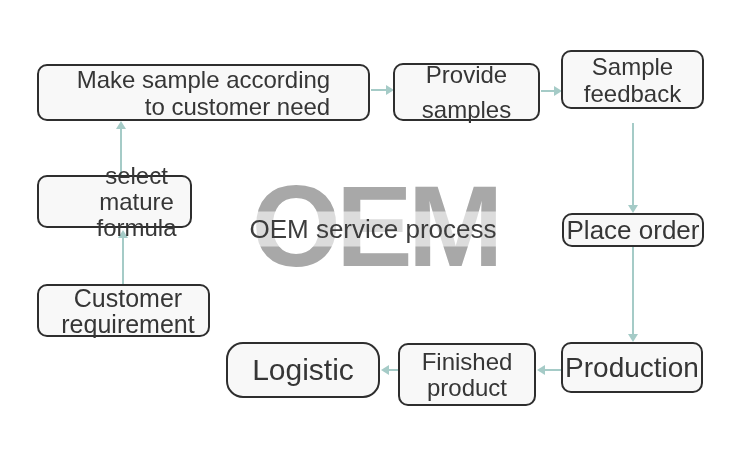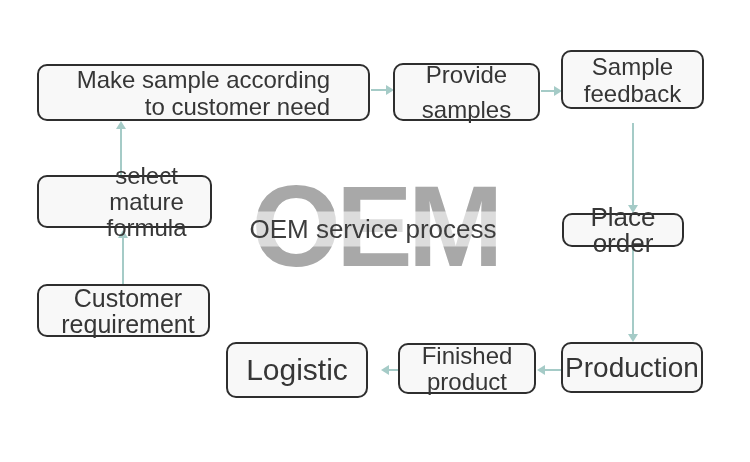--- a/index.html
+++ b/index.html
@@ -47,26 +47,26 @@
     display: flex;
     align-items: center;
     justify-content: center;
     text-align: center;
     white-space: pre-line;
     z-index: 2;
   }
   #n-make-sample          { left: 37px;  top: 64px;  width: 333px; height: 57px; font-size: 24px; line-height: 27px; text-align: right; }
   #n-provide-samples      { left: 393px; top: 63px;  width: 147px; height: 58px; font-size: 24px; line-height: 35px; }
   #n-sample-feedback      { left: 561px; top: 50px;  width: 143px; height: 59px; font-size: 24px; line-height: 27px; }
-  #n-place-order          { left: 562px; top: 213px; width: 122px; height: 34px; font-size: 26px; line-height: 1; }
+  #n-place-order          { left: 562px; top: 213px; width: 142px; height: 34px; font-size: 26px; line-height: 1; }
   #n-production           { left: 561px; top: 342px; width: 142px; height: 51px; font-size: 28px; line-height: 1; }
-  #n-finished-product     { left: 398px; top: 343px; width: 138px; height: 51px; font-size: 24px; line-height: 26px; }
-  #n-logistic             { left: 226px; top: 342px; width: 142px; height: 56px; font-size: 30px; line-height: 1; }
+  #n-finished-product     { left: 398px; top: 343px; width: 138px; height: 63px; font-size: 24px; line-height: 26px; }
+  #n-logistic             { left: 226px; top: 342px; width: 154px; height: 56px; font-size: 30px; line-height: 1; border-radius: 17px; }
   #n-customer-requirement { left: 37px;  top: 284px; width: 173px; height: 53px; font-size: 25px; line-height: 26px; padding-left: 9px; }
-  #n-select-mature-formula{ left: 37px;  top: 175px; width: 175px; height: 53px; font-size: 24px; line-height: 26px; padding-left: 44px; }
+  #n-select-mature-formula{ left: 37px;  top: 175px; width: 155px; height: 53px; font-size: 24px; line-height: 26px; padding-left: 44px; }
 
   
   .arrow { position: absolute; background: var(--arrow, #a5cbc7); z-index: 1; }
   .arrow.h { height: 2px; }
   .arrow.v { width: 2px; }
   .arrow::after { content: ""; position: absolute; width: 0; height: 0; }
   .arrow.dir-right::after { right: -8px; top: -4px;
     border-top: 5px solid transparent; border-bottom: 5px solid transparent;
     border-left: 8px solid var(--arrow, #a5cbc7); }
   .arrow.dir-left::after { left: -8px; top: -4px;

